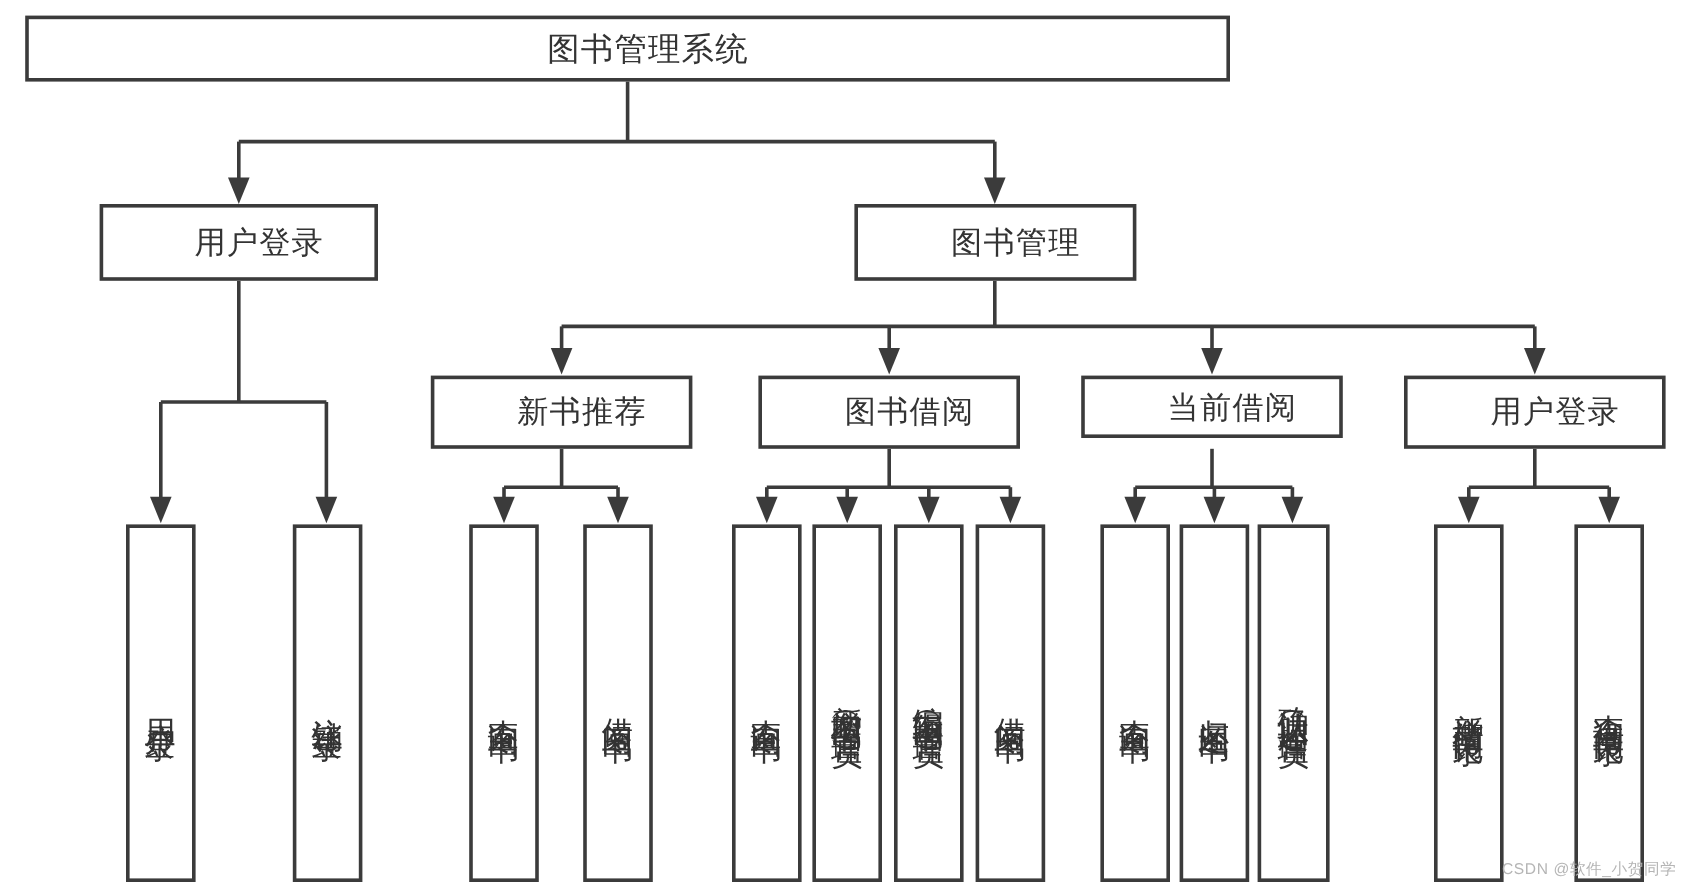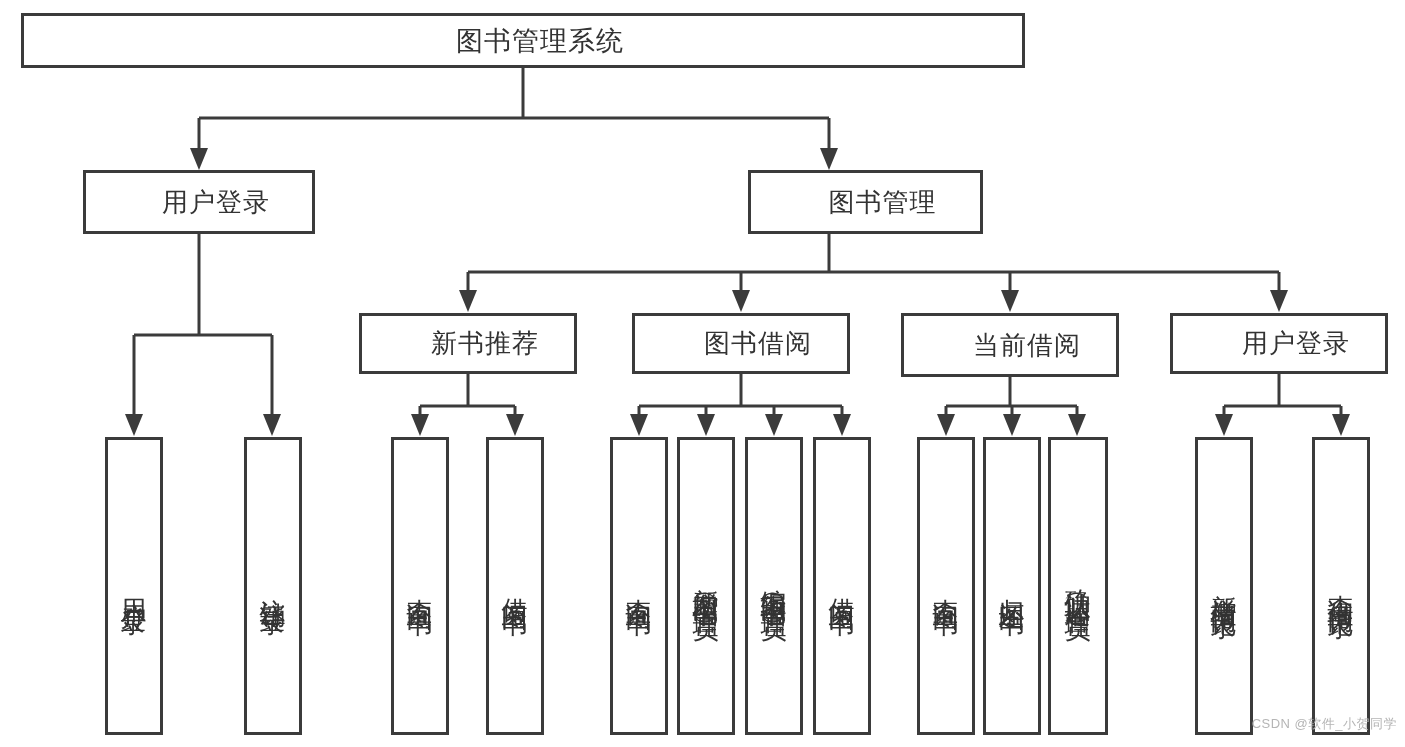--- a/index.html
+++ b/index.html
@@ -117,31 +117,31 @@
       <polygon points="1332,414 1350,414 1341,436"></polygon>
   </svg>
 
   <div class="node hnode root" style="left:21px;top:13px;width:1004px;height:55px;">
     <span>图书管理系统</span>
   </div>
 
   <div class="node hnode" style="left:83px;top:170px;width:232px;height:64px;">
     <span>用户登录</span>
   </div>
-  <div class="node hnode" style="left:712px;top:170px;width:235px;height:64px;margin-left:36px;">
+  <div class="node hnode" style="left:712px;top:170px;width:235px;height:64px;">
     <span>图书管理</span>
   </div>
 
   <div class="node hnode" style="left:632px;top:313px;width:218px;height:61px;">
     <span>图书借阅</span>
   </div>
   <div class="node hnode" style="left:359px;top:313px;width:218px;height:61px;">
     <span>新书推荐</span>
   </div>
-  <div class="node hnode" style="left:901px;top:313px;width:218px;height:64px;">
+  <div class="node hnode" style="left:901px;top:313px;width:218px;height:52px;">
     <span>当前借阅</span>
   </div>
   <div class="node hnode" style="left:1170px;top:313px;width:218px;height:61px;">
     <span>用户登录</span>
   </div>
 
   <div class="node vnode" style="left:105px;">
     <span class="vtext">用户登录</span>
   </div>
   <div class="node vnode" style="left:244px;">

